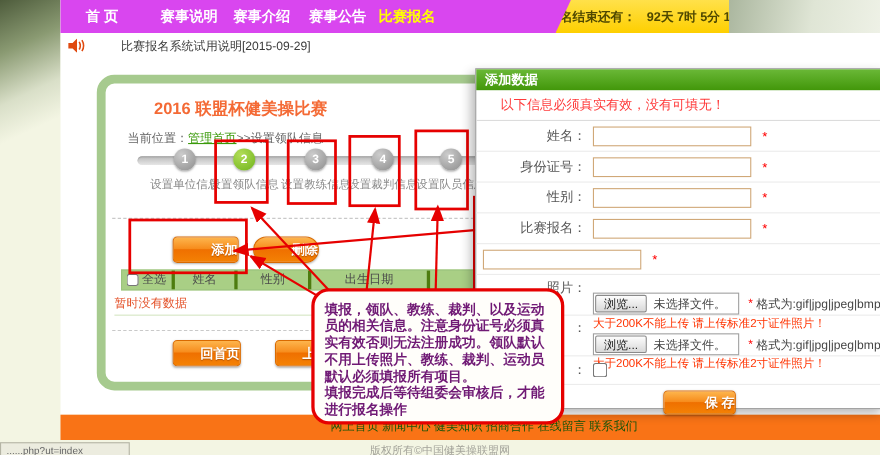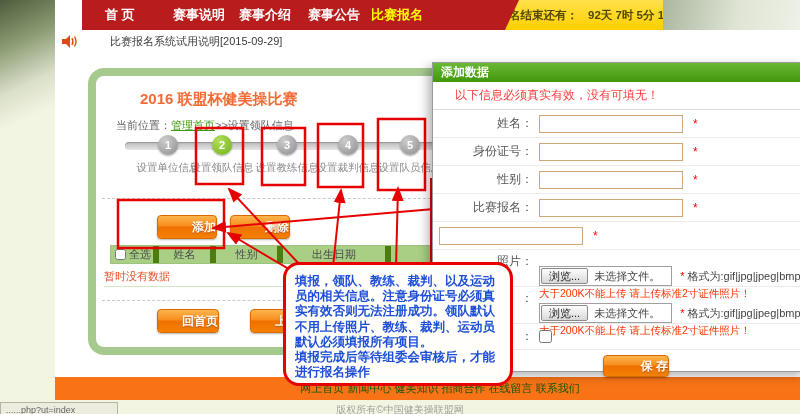--- a/index.html
+++ b/index.html
@@ -7,21 +7,21 @@
   .screen{position:relative;width:800px;height:414px;background:#f3f5e3;overflow:hidden;}
 
   
   .corner-tl{position:absolute;left:0;top:0;width:55px;height:150px;
     background:linear-gradient(155deg,#4e5c3c 0%,#8a9a72 28%,#d9dfc8 55%,#f3f5e3 75%);z-index:1;}
   .page-bg{position:absolute;left:55px;top:0;width:745px;height:377px;background:#ffffff;z-index:1;}
   .corner-tr{position:absolute;left:662px;top:0;width:138px;height:30px;
     background:linear-gradient(100deg,#aab69e 0%,#dfe5d5 55%,#eef1e6 100%);z-index:2;}
 
   
-  .nav{position:absolute;left:55px;top:0;width:555px;height:30px;background:#b91c1c;z-index:3;margin-left:27px;}
+  .nav{position:absolute;left:55px;top:0;width:555px;height:30px;background:#d946ef;z-index:3;}
   .nav-item{position:absolute;top:0;line-height:30px;font-size:13px;font-weight:bold;color:#ffffff;cursor:pointer;white-space:nowrap;}
   .n1{left:23px;} .n2{left:91px;} .n3{left:157px;} .n4{left:226px;} .n5{left:289px;color:#ffff00;}
   .countdown{position:absolute;left:505px;top:0;width:158px;height:30px;z-index:4;
     background:linear-gradient(#ffe14a,#fecf00);
     clip-path:polygon(14px 0,100% 0,100% 100%,0 100%);
     display:flex;align-items:center;justify-content:center;gap:10px;
     font-size:11.5px;font-weight:bold;color:#4f4800;white-space:nowrap;}
 
   
   .announce{position:absolute;left:62px;top:33px;height:16px;display:flex;align-items:center;gap:32px;z-index:3;}
@@ -46,27 +46,27 @@
   .sl1{left:37px;} .sl2{left:91px;} .sl3{left:156px;} .sl4{left:217px;} .sl5{left:279px;}
 
   .dash{position:absolute;left:6px;width:640px;border-top:1px dashed #c9c9c9;}
   .d1{top:122px;} .d2{top:224px;}
 
   .btn-orange{position:absolute;height:22px;line-height:22px;text-align:right;
     background:linear-gradient(#fdb54d 0%,#f78d1d 45%,#ef7000 50%,#f48104 100%);
     border:1px solid #d96a00;border-radius:4px;color:#fff;font-size:12px;font-weight:bold;
     box-shadow:0 1px 2px rgba(0,0,0,.3);text-shadow:0 1px 1px rgba(140,60,0,.6);cursor:pointer;}
   .add-btn{left:61px;top:139px;width:58px;}
-  .del-btn{left:134px;top:139px;width:58px;}
+  .del-btn{left:134px;top:139px;width:58px;border-radius:12px;}
   .home-btn{left:61px;top:233px;width:60px;}
   .prev-btn{left:154px;top:233px;width:60px;}
 
   .thead{position:absolute;left:14px;top:169px;width:630px;height:19px;display:flex;
     background:#a9cf85;border:1px solid #9cc47e;box-sizing:border-box;}
-  .th{font-size:11px;color:#4a4a4a;line-height:17px;text-align:center;border-right:6px solid #4d7c0f;box-sizing:border-box;}
+  .th{font-size:11px;color:#4a4a4a;line-height:17px;text-align:center;border-right:3px solid #4d7c0f;box-sizing:border-box;}
   .th-sel{width:48px;display:flex;align-items:center;gap:3px;padding-left:4px;text-align:left;}
   .th-sel input{width:11px;height:11px;margin:0;}
   .th-name{width:57px;} .th-gender{width:67px;} .th-birth{width:108px;} .th-id{flex:1;border-right:none;}
   .empty-row{position:absolute;left:8px;top:190px;width:636px;height:20px;line-height:20px;
     font-size:11px;color:#e4542c;border-bottom:1px solid #d4e6c2;}
 
   
   .overlay{position:absolute;left:0;top:0;width:800px;height:414px;z-index:6;pointer-events:none;}
 
   
@@ -92,21 +92,21 @@
   .psize{font-size:10.5px;color:#ff3300;margin-top:1px;}
   .cbrow{height:25px;}
   .cbrow input{width:13px;height:13px;margin-left:6px;}
   .msave{height:32px;display:flex;align-items:center;}
   .save-btn{position:static;width:64px;height:20px;line-height:20px;margin-left:170px;}
 
   
   .ann-box{position:absolute;left:283px;top:262px;width:230px;height:124px;background:#fffefa;
     border:3px solid #e60000;border-radius:16px;z-index:20;box-sizing:border-box;
     padding:9px 6px 0 9px;}
-  .ann-box div{font-size:12.5px;line-height:15.2px;font-weight:bold;color:#1d4ed8;white-space:nowrap;overflow:hidden;}
+  .ann-box div{font-size:12.5px;line-height:15.2px;font-weight:bold;color:#701a75;white-space:nowrap;overflow:hidden;}
 
   
   .footer-bar{position:absolute;left:55px;top:377px;width:745px;height:23px;background:#f97316;z-index:3;}
   .footer-links{position:absolute;left:160px;top:0;width:450px;text-align:center;line-height:23px;
     font-size:11px;color:#17540a;cursor:pointer;}
   .bottom-strip{position:absolute;left:0;top:400px;width:800px;height:14px;background:#f3f5e3;z-index:3;}
   .copyright{position:absolute;left:260px;top:3px;width:280px;text-align:center;font-size:10px;color:#a3a39a;}
   .status-box{position:absolute;left:0;top:402px;width:118px;height:16px;background:#ececdf;
     border:1px solid #b5b5a5;font-size:9px;color:#666;line-height:15px;padding-left:5px;z-index:25;box-sizing:border-box;}
 </style>

